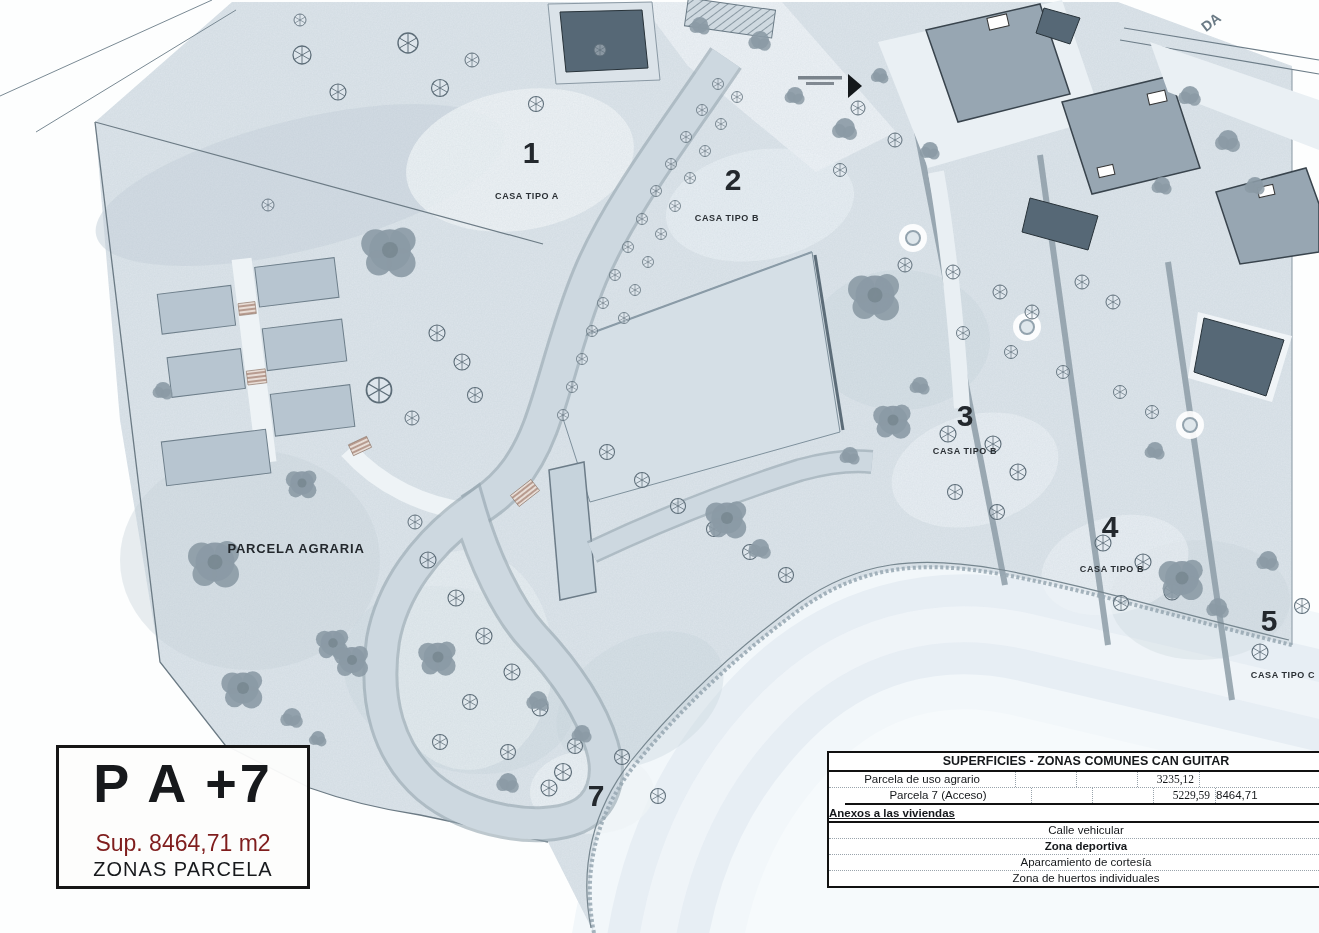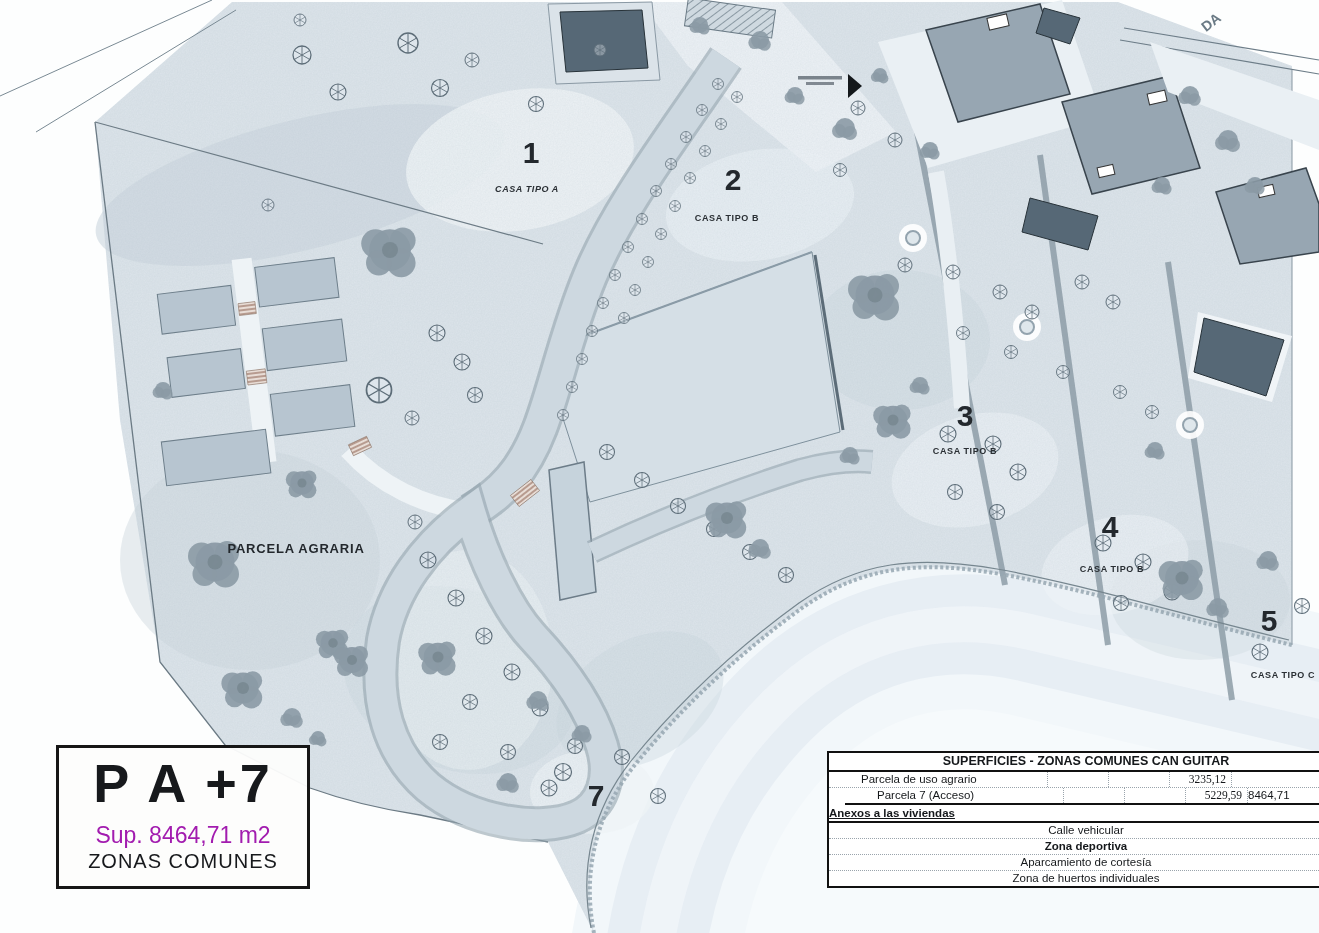--- a/index.html
+++ b/index.html
@@ -23,30 +23,30 @@
   .lbl{position:absolute;transform:translate(-50%,-50%);white-space:nowrap;color:#22262b;}
   .lbl-num{font-size:30px;font-weight:700;color:#23282d;}
   .lbl-casa{font-size:9px;font-weight:700;letter-spacing:.6px;color:#2a2f34;}
   .lbl-agraria{font-size:13px;font-weight:700;letter-spacing:.8px;color:#23282d;margin-top:28px;}
   .lbl-frag{font-size:14px;font-weight:700;color:#6a7a85;transform:translate(-50%,-50%) rotate(-38deg);}
 
   
   .titleblock{position:absolute;left:56px;top:745px;width:248px;height:138px;
     border:3px solid #161616;background:rgba(253,253,252,.95);text-align:center;color:#17191c;}
   .tb-code{font-size:54px;font-weight:700;letter-spacing:3px;line-height:62px;margin-top:4px;}
-  .tb-area{font-size:23px;line-height:26px;margin-top:8px;color:#a21caf;}
+  .tb-area{font-size:23px;line-height:26px;margin-top:16px;color:#7f1d1d;}
   .tb-zone{font-size:20px;letter-spacing:1px;line-height:24px;margin-top:1px;}
 
   
   .surf-table{position:absolute;left:827px;top:751px;width:518px;border:2px solid #111;
     background:rgba(255,255,255,.97);font-size:11.5px;color:#15181b;box-sizing:border-box;}
   .t-title{font-weight:700;text-align:center;font-size:12.5px;height:17px;line-height:17px;border-bottom:2px solid #111;}
   .t-row{display:flex;border-bottom:1px dotted #9aa4ac;height:15px;line-height:15px;}
   .t-row.last{border-bottom:2px solid #111;margin-left:16px;}
-  .c-label{width:186px;text-align:left;padding-left:32px;}
+  .c-label{width:186px;text-align:center;}
   .c2{width:60px;border-left:1px dotted #9aa4ac;}
   .c3{width:60px;border-left:1px dotted #9aa4ac;}
   .c-val{width:62px;border-left:1px dotted #9aa4ac;text-align:right;padding-right:5px;box-sizing:border-box;font-family:Liberation Serif, serif;}
   .c-tot{flex:1;border-left:1px dotted #9aa4ac;text-align:left;padding-right:5px;box-sizing:border-box;}
   .t-sect{font-weight:700;text-align:left;height:16px;line-height:16px;border-bottom:2px solid #111;text-decoration:underline;}
   .t-annex{text-align:center;height:15px;line-height:15px;border-bottom:1px dotted #9aa4ac;}
   .t-annex:last-child{border-bottom:none;}
   .t-bold{font-weight:700;}
 </style>
 </head>
@@ -327,37 +327,37 @@
   </g>
 
   <g>
     <rect x="798" y="76" width="44" height="3.5" fill="#55606a" opacity=".75"></rect>
     <rect x="806" y="82" width="28" height="3" fill="#55606a" opacity=".7"></rect>
     <polygon points="848,74 848,98 862,86" fill="#14181b"></polygon>
   </g>
 </svg>
 
 <div class="lbl lbl-num" style="left:531px;top:153px;">1</div>
-<div class="lbl lbl-casa" style="left:527px;top:189px;font-style:italic;">CASA TIPO A</div>
+<div class="lbl lbl-casa" style="left:527px;top:196px;">CASA TIPO A</div>
 <div class="lbl lbl-num" style="left:733px;top:180px;">2</div>
 <div class="lbl lbl-casa" style="left:727px;top:218px;">CASA TIPO B</div>
 <div class="lbl lbl-num" style="left:965px;top:416px;">3</div>
 <div class="lbl lbl-casa" style="left:965px;top:451px;">CASA TIPO B</div>
 <div class="lbl lbl-num" style="left:1110px;top:527px;">4</div>
 <div class="lbl lbl-casa" style="left:1112px;top:569px;">CASA TIPO B</div>
 <div class="lbl lbl-num" style="left:1269px;top:621px;">5</div>
 <div class="lbl lbl-casa" style="left:1283px;top:675px;">CASA TIPO C</div>
 <div class="lbl lbl-num" style="left:596px;top:796px;">7</div>
 <div class="lbl lbl-agraria" style="left:296px;top:520px;">PARCELA AGRARIA</div>
 <div class="lbl lbl-frag" style="left:1211px;top:22px;">DA</div>
 
 <div class="titleblock">
   <div class="tb-code">P A +7</div>
   <div class="tb-area">Sup. 8464,71 m2</div>
-  <div class="tb-zone">ZONAS COMUNES</div>
+  <div class="tb-zone">ZONAS PARCELA</div>
 </div>
 
 <div class="surf-table">
   <div class="t-title">SUPERFICIES - ZONAS COMUNES CAN GUITAR</div>
   <div class="t-row">
     <div class="c-label">Parcela de uso agrario</div>
     <div class="c2"></div>
     <div class="c3"></div>
     <div class="c-val">3235,12</div>
     <div class="c-tot"></div>

